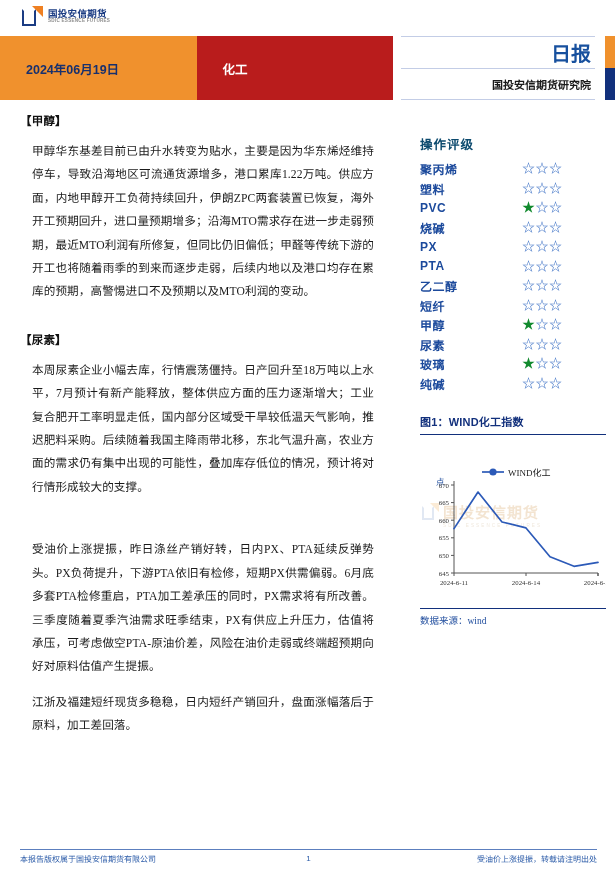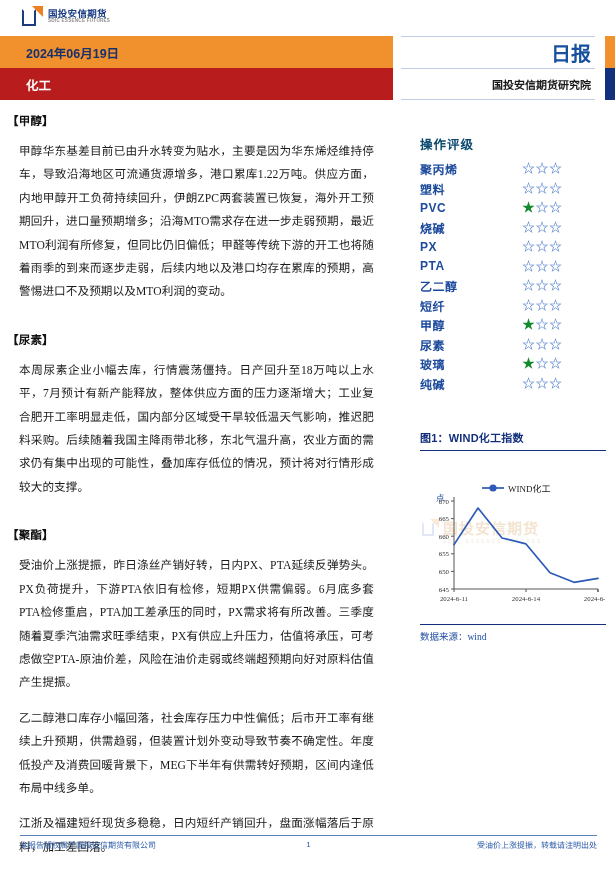--- a/index.html
+++ b/index.html
@@ -67,21 +67,21 @@
 
   
   .masthead {
     display: flex;
     height: 64px;
   }
   .mast-left {
     width: 393px;
     flex: none;
     display: flex;
-    flex-direction: column;
+    flex-direction: row;
     text-align: right;
   }
   .mast-date {
     flex: 1;
     background: #f0912d;
     display: flex;
     align-items: center;
     padding-left: 26px;
     box-sizing: border-box;
     font-family: "Liberation Sans", sans-serif;
@@ -146,21 +146,21 @@
   
   .content {
     display: flex;
     padding: 12px 0 0 0;
     height: 737px;
     box-sizing: border-box;
   }
   .col-left {
     width: 400px;
     flex: none;
-    padding: 0 14px 0 7px;
+    padding: 0 14px 0 20px;
     box-sizing: border-box;
   }
   .col-right {
     flex: 1;
     padding: 0 14px 0 6px;
     box-sizing: border-box;
   }
 
   .sec-head {
     font-family: "Liberation Sans", sans-serif;
@@ -210,21 +210,21 @@
     font-size: 13px;
     line-height: 1;
     letter-spacing: .5px;
     white-space: nowrap;
   }
   .star-on  { color: #128a2e; }
   .star-off { color: #3a6fc4; }
 
   
   .figure {
-    margin: 36px 0 0 14px;
+    margin: 20px 0 0 14px;
     width: 186px;
   }
   .fig-title {
     font-family: "Liberation Sans", sans-serif;
     font-size: 11px;
     font-weight: bold;
     color: #12307c;
     padding-bottom: 5px;
     letter-spacing: .2px;
   }
@@ -271,21 +271,21 @@
     border-top: 1.3px solid #12307c;
     padding-top: 4px;
     margin-top: 3px;
   }
 
   
   .footer {
     position: absolute;
     left: 20px;
     right: 18px;
-    bottom: 20px;
+    bottom: 6px;
     border-top: 1.1px solid #5c7fbe;
     padding-top: 3px;
     display: flex;
     align-items: center;
     font-size: 8px;
     color: #2b5ba8;
   }
   .foot-left { flex: 1; text-align: left; }
   .foot-center { flex: none; font-family: "Liberation Sans", sans-serif; }
   .foot-right { flex: 1; text-align: right; }
@@ -331,23 +331,21 @@
     </div>
     <div class="sec-gap"></div>
 
     <div>
       <div class="sec-head">【尿素】</div>
       <p class="sec-body">本周尿素企业小幅去库，行情震荡僵持。日产回升至18万吨以上水平，7月预计有新产能释放，整体供应方面的压力逐渐增大；工业复合肥开工率明显走低，国内部分区域受干旱较低温天气影响，推迟肥料采购。后续随着我国主降雨带北移，东北气温升高，农业方面的需求仍有集中出现的可能性，叠加库存低位的情况，预计将对行情形成较大的支撑。</p>
     </div>
     <div class="sec-gap"></div>
 
     <div>
-      <div class="sec-head">【聚酯】</div>
       <p class="sec-body">受油价上涨提振，昨日涤丝产销好转，日内PX、PTA延续反弹势头。PX负荷提升，下游PTA依旧有检修，短期PX供需偏弱。6月底多套PTA检修重启，PTA加工差承压的同时，PX需求将有所改善。三季度随着夏季汽油需求旺季结束，PX有供应上升压力，估值将承压，可考虑做空PTA-原油价差，风险在油价走弱或终端超预期向好对原料估值产生提振。</p>
-      <p class="sec-body">乙二醇港口库存小幅回落，社会库存压力中性偏低；后市开工率有继续上升预期，供需趋弱，但装置计划外变动导致节奏不确定性。年度低投产及消费回暖背景下，MEG下半年有供需转好预期，区间内逢低布局中线多单。</p>
       <p class="sec-body">江浙及福建短纤现货多稳稳，日内短纤产销回升，盘面涨幅落后于原料，加工差回落。</p>
     </div>
 
   </div>
 
   <div class="col-right">
 
     <div class="ratings">
       <div class="rating-title">操作评级</div>
       <div id="ratings-rows">

